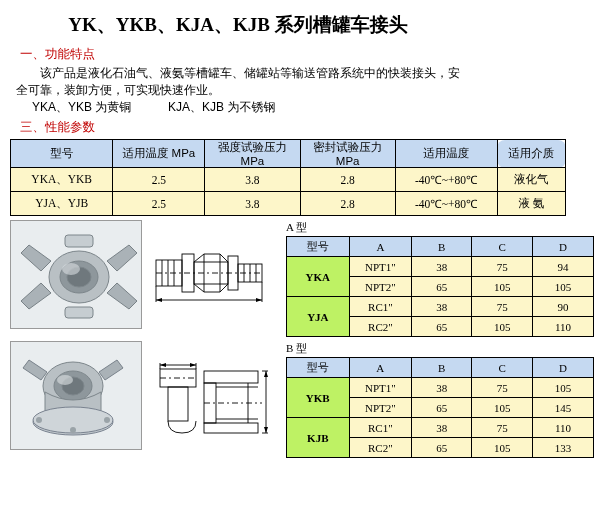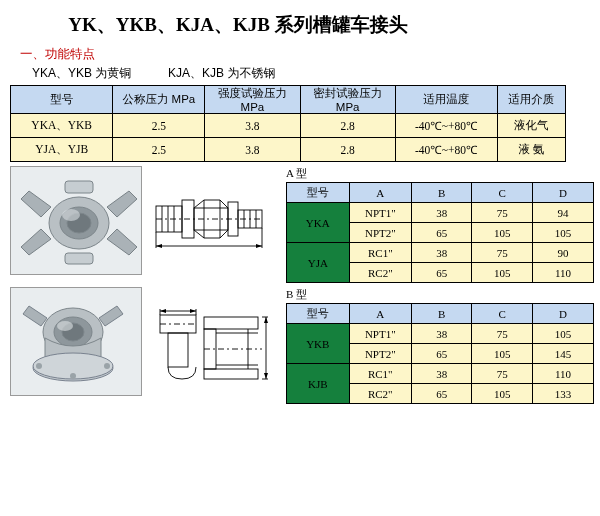--- a/index.html
+++ b/index.html
@@ -80,21 +80,21 @@
     background: #fdf6c9;
     margin-left: 24px;
   }
   table.perf tbody td.first {
     background: #fdf6c9;
   }
   .perf-col1 { width: 110px; }
   .perf-col2 { width: 100px; }
   .perf-col3 { width: 104px; }
   .perf-col4 { width: 104px; }
-  .perf-col5 { width: 74px; }
+  .perf-col5 { width: 74px; border-radius: 8px; }
 
   
   .dim-wrap {
     position: relative;
     margin-top: 4px;
   }
   .row-block {
     display: flex;
     align-items: flex-start;
     margin-bottom: 4px;
@@ -135,53 +135,56 @@
     border: 1px solid #000;
     text-align: center;
     height: 19px;
     padding: 0 2px;
   }
   table.dim thead th {
     background: #c5d9f1;
     font-weight: normal;
   }
   table.dim td.model {
-    background: #15803d;
+    background: #bef264;
     width: 62px;
+    font-weight: bold;
   }
   table.dim td.val {
     background: #fdf6c9;
     width: 61px;
   }
 
   
   .ph-svg { position: absolute; left: 0; top: 0; }
   .dr-svg { position: absolute; left: 0; top: 0; }
 </style>
 </head>
 <body>
 
 <div class="page">
 
   <div class="title">YK、YKB、KJA、KJB 系列槽罐车接头</div>
 
   <div class="section-head">一、功能特点</div>
+  <div class="para">该产品是液化石油气、液氨等槽罐车、储罐站等输送管路系统中的快装接头，安全可靠，装卸方便，可实现快速作业。</div>
 
   <div class="para2">
     <span>YKA、YKB 为黄铜</span>
     <span class="mat-gap"></span>
     <span>KJA、KJB 为不锈钢</span>
   </div>
 
+  <div class="section-head">三、性能参数</div>
 
   <table class="perf">
     <thead>
       <tr>
         <th class="perf-col1">型号</th>
-        <th class="perf-col2">公称压力 MPa</th>
+        <th class="perf-col2">适用温度 MPa</th>
         <th class="perf-col3">强度试验压力 MPa</th>
         <th class="perf-col4">密封试验压力 MPa</th>
         <th class="perf-col3">适用温度</th>
         <th class="perf-col5">适用介质</th>
       </tr>
     </thead>
     <tbody>
       <tr>
         <td class="first">YKA、YKB</td>
         <td>2.5</td>

